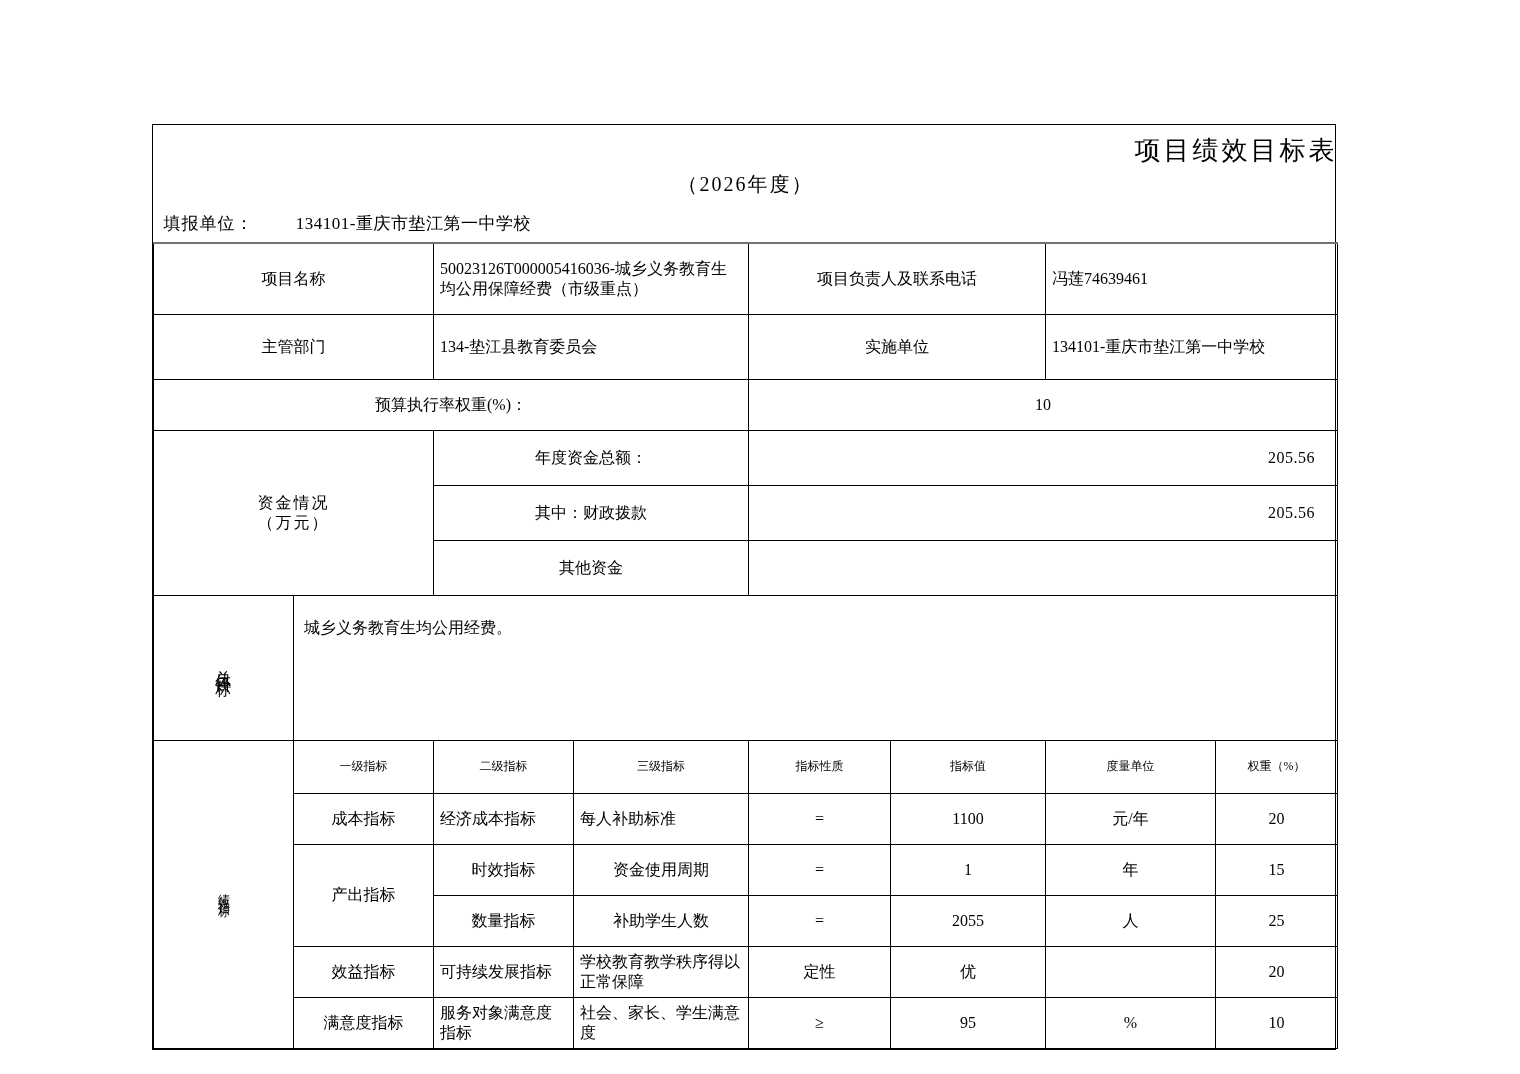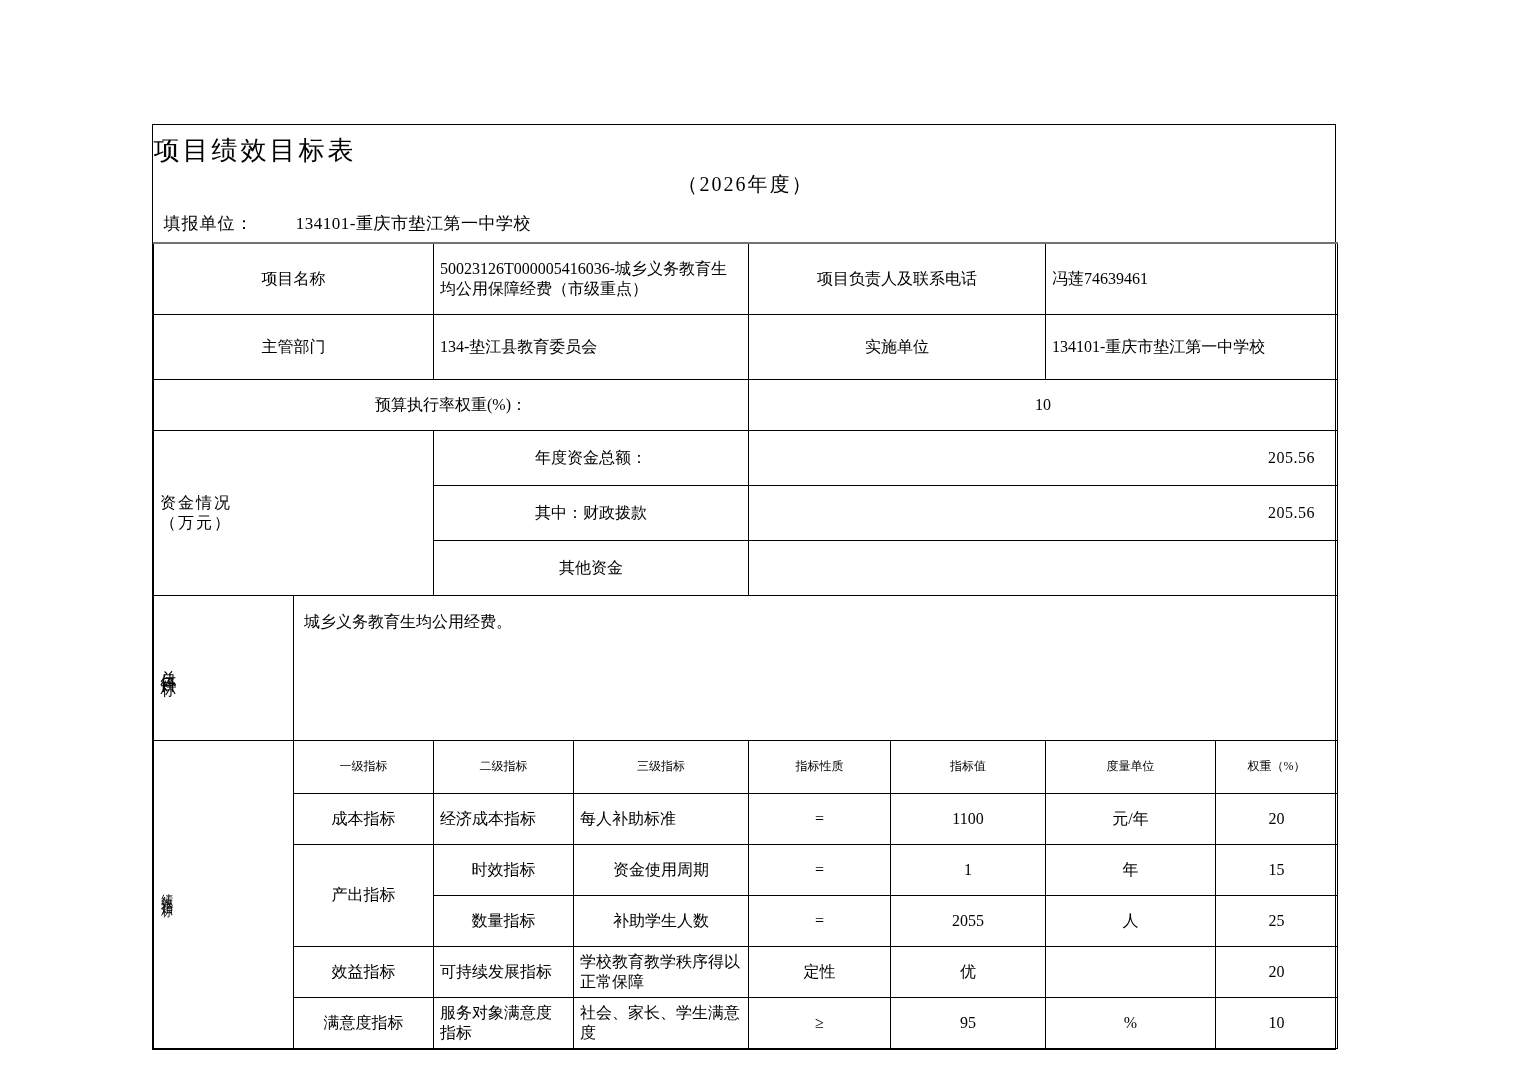--- a/index.html
+++ b/index.html
@@ -34,21 +34,21 @@
     line-height: 1.25;
     vertical-align: middle;
     word-break: break-all;
     font-family: "Liberation Serif", "DejaVu Serif", serif;
   }
   .title-row td {
     border-left: none;
     border-right: none;
     border-top: none;
     border-bottom: none;
-    text-align: left;
+    text-align: right;
     font-size: 26px;
     letter-spacing: 3px;
     padding: 10px 0 2px 0;
   }
   .subtitle-row td {
     border: none;
     text-align: center;
     font-size: 20px;
     letter-spacing: 2px;
     padding: 2px 0 10px 0;
@@ -74,21 +74,21 @@
   .c { text-align: center; }
   .l { text-align: left; }
   .vert {
     writing-mode: vertical-rl;
     text-orientation: upright;
     letter-spacing: 4px;
     display: inline-block;
     line-height: 1.1;
   }
   .vert-cell {
-    text-align: left;
+    text-align: center;
     vertical-align: middle;
   }
   .tall-overall { height: 136px; }
   .hdr td { height: 44px; font-size: 12px; }
   .row-idx td { height: 42px; }
   .pad-left { padding-left: 10px; }
   .num-right { text-align: right; padding-right: 22px; letter-spacing: 0.5px; margin-left: 38px; }
 </style>
 </head>
 <body>
@@ -154,21 +154,21 @@
     </tr>
     <tr>
       <td class="c" colspan="2" style="height:46px">其他资金</td>
       <td class="num-right" colspan="4"></td>
     </tr>
 
     <tr>
       <td class="vert-cell tall-overall">
         <span class="vert">总体目标</span>
       </td>
-      <td class="l pad-left" colspan="7" style="vertical-align:top; padding-top:16px">城乡义务教育生均公用经费。</td>
+      <td class="l pad-left" colspan="7" style="vertical-align:top; padding-top:22px">城乡义务教育生均公用经费。</td>
     </tr>
 
     <tr class="hdr">
       <td class="vert-cell" rowspan="6">
         <span class="vert">绩效指标</span>
       </td>
       <td class="c">一级指标</td>
       <td class="c">二级指标</td>
       <td class="c">三级指标</td>
       <td class="c">指标性质</td>

